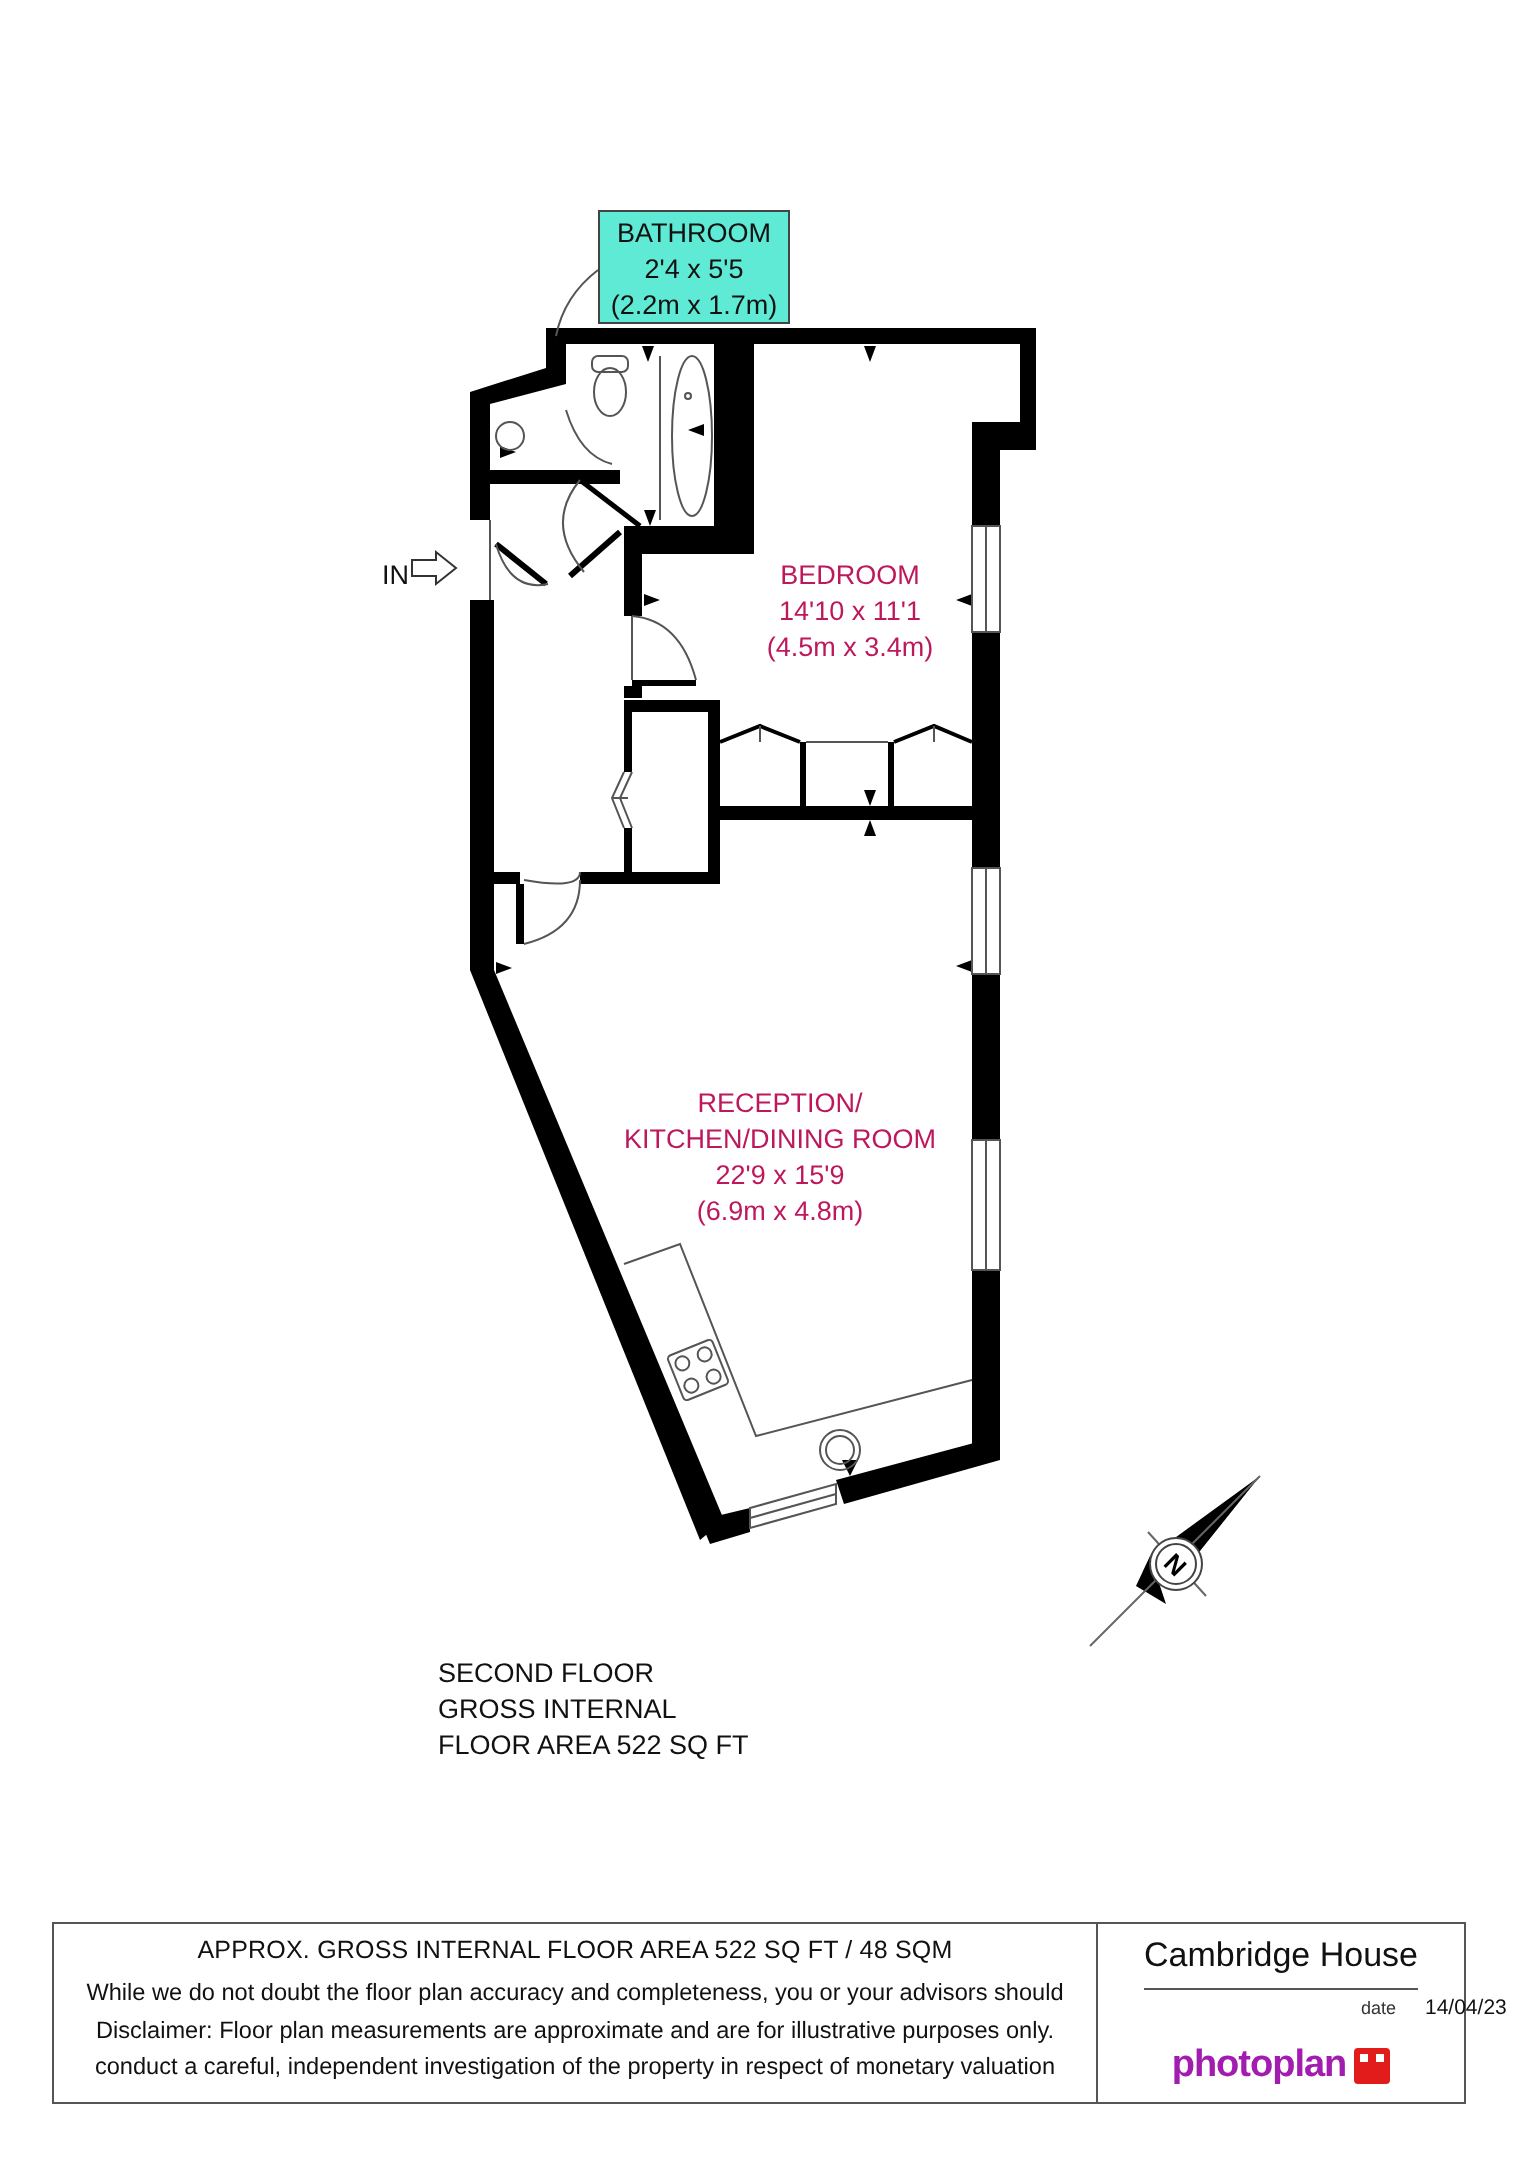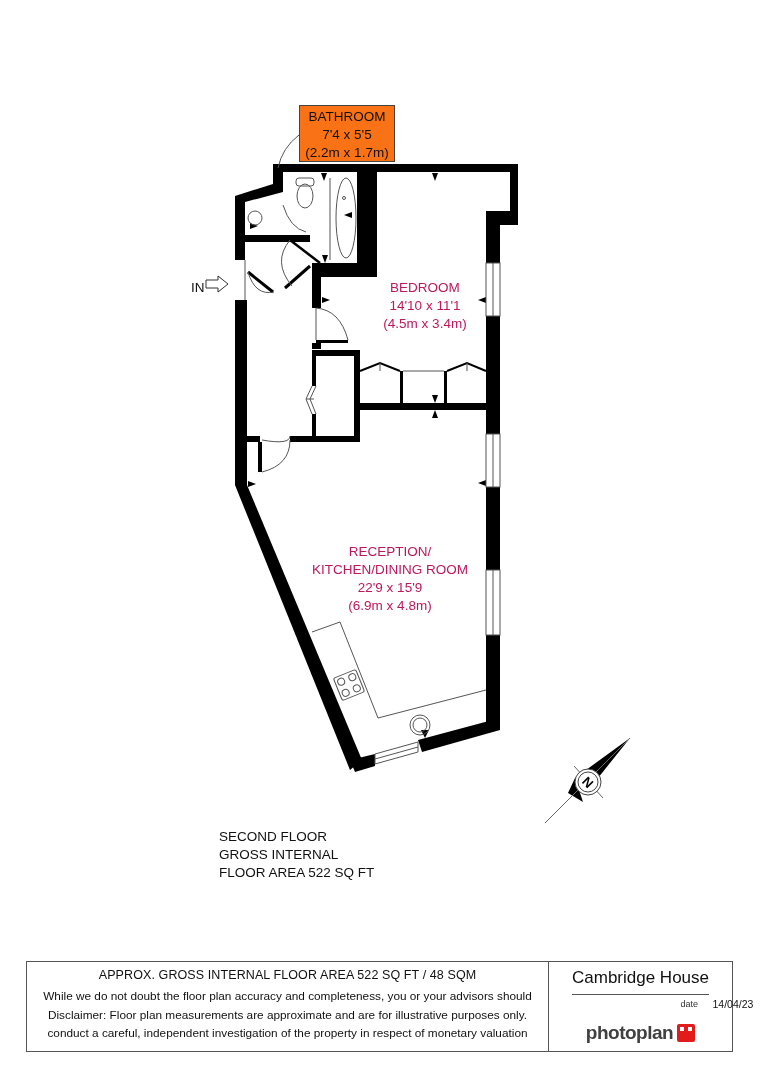--- a/index.html
+++ b/index.html
@@ -2,36 +2,36 @@
 <html><head>
 <meta charset="utf-8">
 <style>
   html, body { margin: 0; padding: 0; background: #ffffff; }
   body { width: 764px; height: 1080px; position: relative; overflow: hidden;
          font-family: "Liberation Sans", sans-serif; color: #111; }
   .plan { position: absolute; left: 0; top: 0; }
   .label { position: absolute; text-align: center; font-size: 13.5px; line-height: 18px; color: #be185d; }
   .label div { white-space: nowrap; }
   .bath-box { position: absolute; left: 299px; top: 105px; width: 96px; height: 57px;
-              border: 1px solid #444; background: #f97316; box-sizing: border-box;
+              border: 1px solid #444; background: #5eead4; box-sizing: border-box;
               text-align: center; font-size: 13.5px; line-height: 18px; padding-top: 2px; }
   .in-label { position: absolute; left: 191px; top: 280px; font-size: 13.5px; }
   .floor-info { position: absolute; left: 219px; top: 828px; font-size: 13.5px; line-height: 18px; }
   .footer { position: absolute; left: 26px; top: 961px; width: 707px; height: 91px;
             border: 1px solid #555; box-sizing: border-box; display: flex; }
   .footer-left { width: 522px; border-right: 1px solid #555; text-align: center; box-sizing: border-box; }
   .footer-title { font-size: 12.5px; margin-top: 6px; margin-bottom: 5px; letter-spacing: 0.1px; }
   .disclaimer { font-size: 11.8px; line-height: 18.5px; }
   .footer-right { flex: 1; display: flex; flex-direction: column; align-items: center; }
   .prop-name { height: 32px; border-bottom: 1px solid #555; font-size: 17px; text-align: center; line-height: 32px; }
   .date-row { height: 18px; border-bottom: 1px solid #555; font-size: 10px; line-height: 18px; position: relative; }
   .date-row .dlabel { position: absolute; left: 6px; font-size: 9px; color: #333; margin-left: 34px; }
   .date-row .dval { position: absolute; left: 72px; font-size: 10.5px; }
   .brand { flex: 1; display: flex; align-items: center; justify-content: center; gap: 4px; }
-  .brand-text { font-weight: bold; font-size: 19px; letter-spacing: -0.5px; color: #404040; }
+  .brand-text { font-weight: bold; font-size: 19px; letter-spacing: -0.5px; color: #a21caf; }
   .brand-logo { width: 18px; height: 18px; background: #e21b1b; border-radius: 2px; position: relative; }
   .brand-logo::before { content: ""; position: absolute; left: 3px; top: 3px; width: 4px; height: 4px; background: #fff; }
   .brand-logo::after { content: ""; position: absolute; right: 3px; top: 3px; width: 4px; height: 4px; background: #fff; }
 </style>
 </head>
 <body>
 
 <svg class="plan" width="764" height="950" viewBox="0 0 764 950">
   <g fill="#000" stroke="none">
 
@@ -155,21 +155,21 @@
     <line x1="545" y1="823" x2="630" y2="738" stroke="#666" stroke-width="1"></line>
     <line x1="574" y1="766" x2="603" y2="798" stroke="#666" stroke-width="1"></line>
     <circle cx="588" cy="782" r="13" fill="#fff" stroke="#444" stroke-width="1"></circle>
     <circle cx="588" cy="782" r="10" fill="none" stroke="#444" stroke-width="1"></circle>
     <text x="588" y="787" font-size="13" font-family="Liberation Sans, sans-serif" text-anchor="middle" transform="rotate(45 588 782)" font-weight="bold">N</text>
   </g>
 </svg>
 
 <div class="bath-box">
   <div>BATHROOM</div>
-  <div>7'4 x 5'5</div>
+  <div>2'4 x 5'5</div>
   <div>(2.2m x 1.7m)</div>
 </div>
 
 <div class="label" style="left:370px; top:279px; width:110px;">
   <div>BEDROOM</div>
   <div>14'10 x 11'1</div>
   <div>(4.5m x 3.4m)</div>
 </div>
 
 <div class="label" style="left:305px; top:543px; width:170px;">

